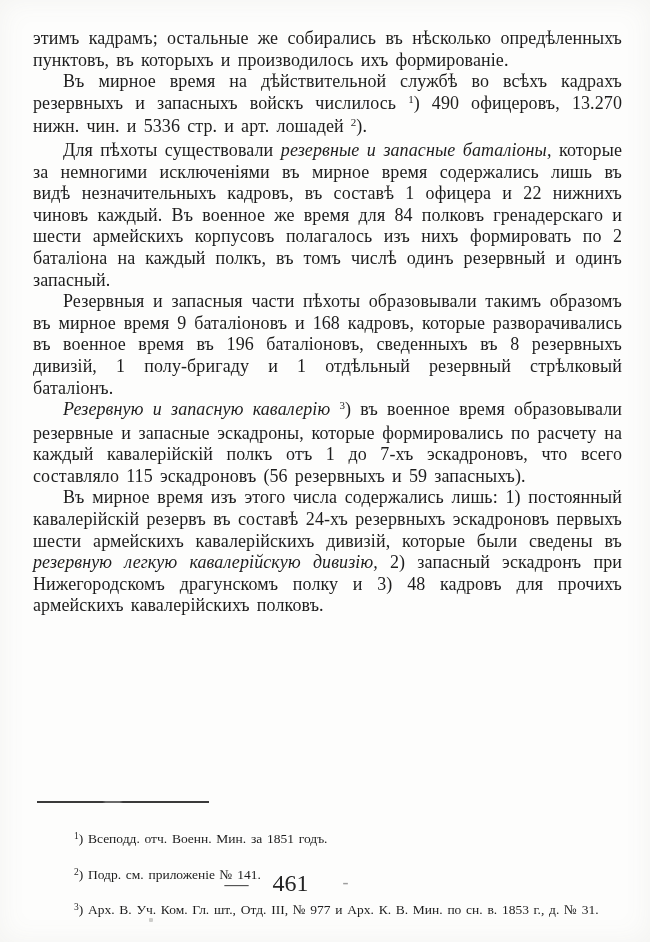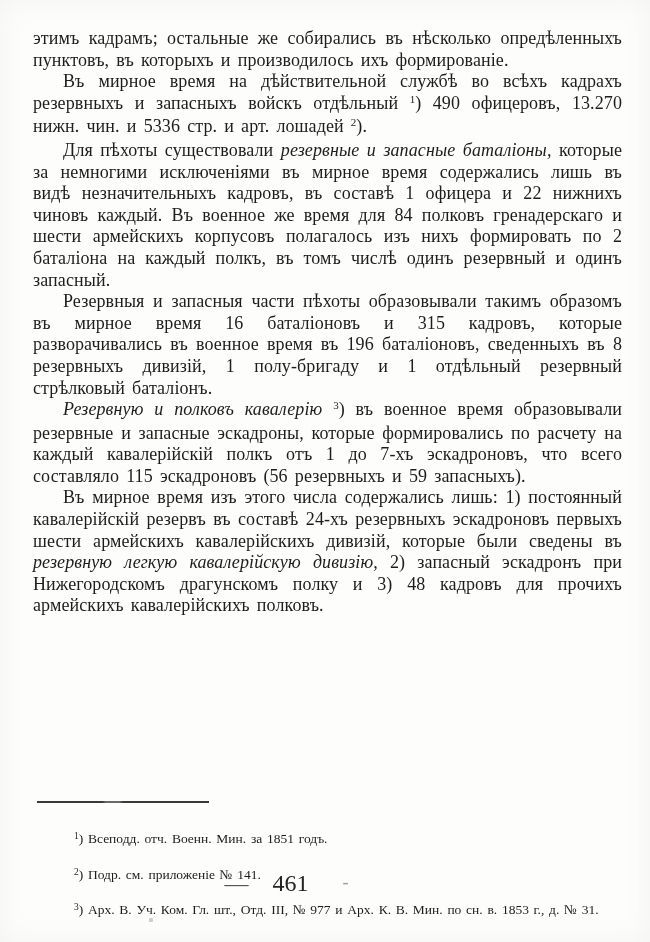--- a/index.html
+++ b/index.html
@@ -68,24 +68,24 @@
     border-radius: 1px;
   }
 </style>
 </head>
 <body>
 
 <div class="page">
 
   <div class="text-block">
       <p class="para"><span>этимъ кадрамъ; остальные же собирались въ нѣсколько опредѣленныхъ пунктовъ, въ которыхъ и производилось ихъ формированіе.</span></p>
-      <p class="para indent"><span>Въ мирное время на дѣйствительной службѣ во всѣхъ кадрахъ резервныхъ и запасныхъ войскъ отдѣльный </span><span class="sup">1</span><span>) 490 офицеровъ, 13.270 нижн. чин. и 5336 стр. и арт. лошадей </span><span class="sup">2</span><span>).</span></p>
+      <p class="para indent"><span>Въ мирное время на дѣйствительной службѣ во всѣхъ кадрахъ резервныхъ и запасныхъ войскъ числилось </span><span class="sup">1</span><span>) 490 офицеровъ, 13.270 нижн. чин. и 5336 стр. и арт. лошадей </span><span class="sup">2</span><span>).</span></p>
       <p class="para indent"><span>Для пѣхоты существовали </span><span class="it">резервные и запасные баталіоны,</span><span> которые за немногими исключеніями въ мирное время содержались лишь въ видѣ незначительныхъ кадровъ, въ составѣ 1 офицера и 22 нижнихъ чиновъ каждый. Въ военное же время для 84 полковъ гренадерскаго и шести армейскихъ корпусовъ полагалось изъ нихъ формировать по 2 баталіона на каждый полкъ, въ томъ числѣ одинъ резервный и одинъ запасный.</span></p>
-      <p class="para indent"><span>Резервныя и запасныя части пѣхоты образовывали такимъ образомъ въ мирное время 16 баталіоновъ и 315 кадровъ, которые разворачивались въ военное время въ 196 баталіоновъ, сведенныхъ въ 8 резервныхъ дивизій, 1 полу-бригаду и 1 отдѣльный резервный стрѣлковый баталіонъ.</span></p>
-      <p class="para indent"><span class="it">Резервную и полковъ кавалерію</span><span> </span><span class="sup">3</span><span>) въ военное время образовывали резервные и запасные эскадроны, которые формировались по расчету на каждый кавалерійскій полкъ отъ 1 до 7-хъ эскадроновъ, что всего составляло 115 эскадроновъ (56 резервныхъ и 59 запасныхъ).</span></p>
+      <p class="para indent"><span>Резервныя и запасныя части пѣхоты образовывали такимъ образомъ въ мирное время 9 баталіоновъ и 168 кадровъ, которые разворачивались въ военное время въ 196 баталіоновъ, сведенныхъ въ 8 резервныхъ дивизій, 1 полу-бригаду и 1 отдѣльный резервный стрѣлковый баталіонъ.</span></p>
+      <p class="para indent"><span class="it">Резервную и запасную кавалерію</span><span> </span><span class="sup">3</span><span>) въ военное время образовывали резервные и запасные эскадроны, которые формировались по расчету на каждый кавалерійскій полкъ отъ 1 до 7-хъ эскадроновъ, что всего составляло 115 эскадроновъ (56 резервныхъ и 59 запасныхъ).</span></p>
       <p class="para indent"><span>Въ мирное время изъ этого числа содержались лишь: 1) постоянный кавалерійскій резервъ въ составѣ 24-хъ резервныхъ эскадроновъ первыхъ шести армейскихъ кавалерійскихъ дивизій, которые были сведены въ </span><span class="it">резервную легкую кавалерійскую дивизію,</span><span> 2) запасный эскадронъ при Нижегородскомъ драгунскомъ полку и 3) 48 кадровъ для прочихъ армейскихъ кавалерійскихъ полковъ.</span></p>
     </div>
 
   <div class="footnote-rule"></div>
 
   <div class="footnotes">
       <p class="footnote"><span class="sup">1</span><span>) Всеподд. отч. Военн. Мин. за 1851 годъ.</span></p>
       <p class="footnote"><span class="sup">2</span><span>) Подр. см. приложеніе № 141.</span></p>
       <p class="footnote"><span class="sup">3</span><span>) Арх. В. Уч. Ком. Гл. шт., Отд. III, № 977 и Арх. К. В. Мин. по сн. в. 1853 г., д. № 31.</span></p>
     </div>

